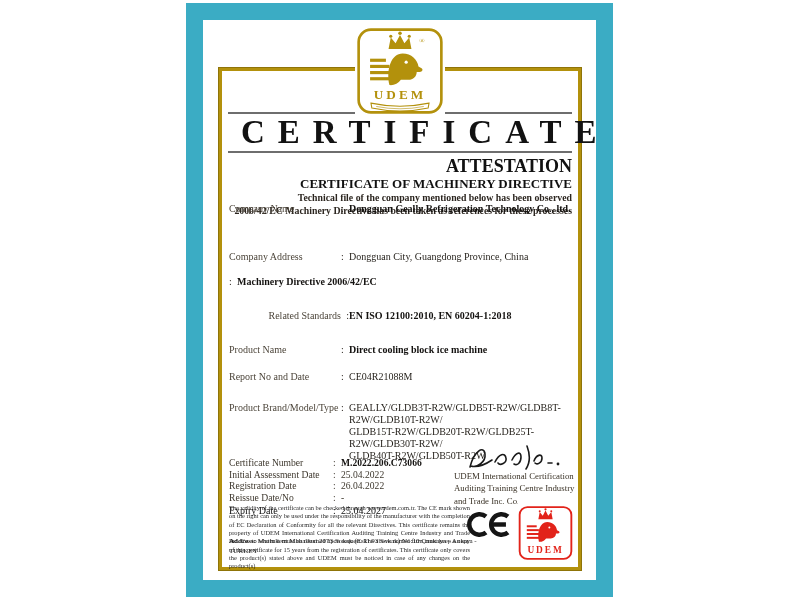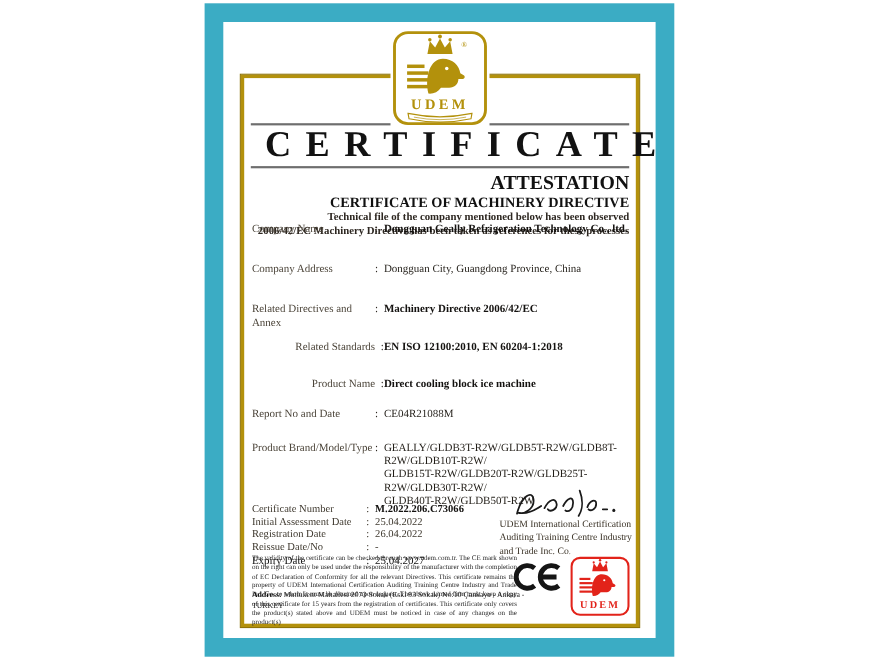--- a/index.html
+++ b/index.html
@@ -28,22 +28,22 @@
   .sub1 { font-size:18px; font-weight:bold; margin-top:3px; color:#111; }
   .sub2 { font-size:13px; font-weight:bold; color:#111; line-height:1.1; }
   .intro { font-size:9.8px; line-height:1.25; color:#2c2620; margin-top:1px;font-weight:bold; }
 
   
   .frow { position:absolute; left:7px; right:6px; display:flex; font-size:10px; line-height:1.2;font-family:Liberation Serif, serif; }
   .flabel { flex:none; width:112px; color:#4c453a; }
   .fcolon { flex:none; width:8px; color:#2c2620; }
   .fval  { color:#221e18; }
   .v-bold { font-weight:bold; color:#141210; }
-  .r1 { top:132px; } .r2 { top:168px;align-items:flex-end; } .r3 { top:205px; } .r4 { top:239px;text-align:right; }
-  .r5 { top:273px;text-align:right; } .r6 { top:300px; } .r7 { top:331px; }
+  .r1 { top:132px; } .r2 { top:180px;align-items:flex-end; } .r3 { top:205px; } .r4 { top:239px;text-align:right; }
+  .r5 { top:273px; } .r6 { top:300px; } .r7 { top:331px; }
   .vline { display:block; }
 
   
   .summary { position:absolute; left:7px; top:386px; width:280px; }
   .srow { display:flex; font-size:9.6px; line-height:1.22; color:#3e382e; }
   .slabel { flex:none; width:104px; }
   .scolon { flex:none; width:8px; }
   .srow.bold-row { font-weight:normal; color:#111; font-size:10px; margin-top:1px; }
 
   
@@ -110,21 +110,20 @@
         <span class="fval v-bold">Dongguan Geally Refrigeration Technology Co., ltd.</span>
       </div>
       <div class="frow r2">
         <span class="flabel">Company Address</span>
         <span class="fcolon">:</span>
         <span class="fval">
           <span class="vline">Dongguan City, Guangdong Province, China</span>
         </span>
       </div>
       <div class="frow r3">
-        <span class="flabel">Related Directives and Annex</span>
         <span class="fcolon">:</span>
         <span class="fval v-bold">Machinery Directive 2006/42/EC</span>
       </div>
       <div class="frow r4">
         <span class="flabel">Related Standards</span>
         <span class="fcolon">:</span>
         <span class="fval v-bold">EN ISO 12100:2010, EN 60204-1:2018</span>
       </div>
       <div class="frow r5">
         <span class="flabel">Product Name</span>

